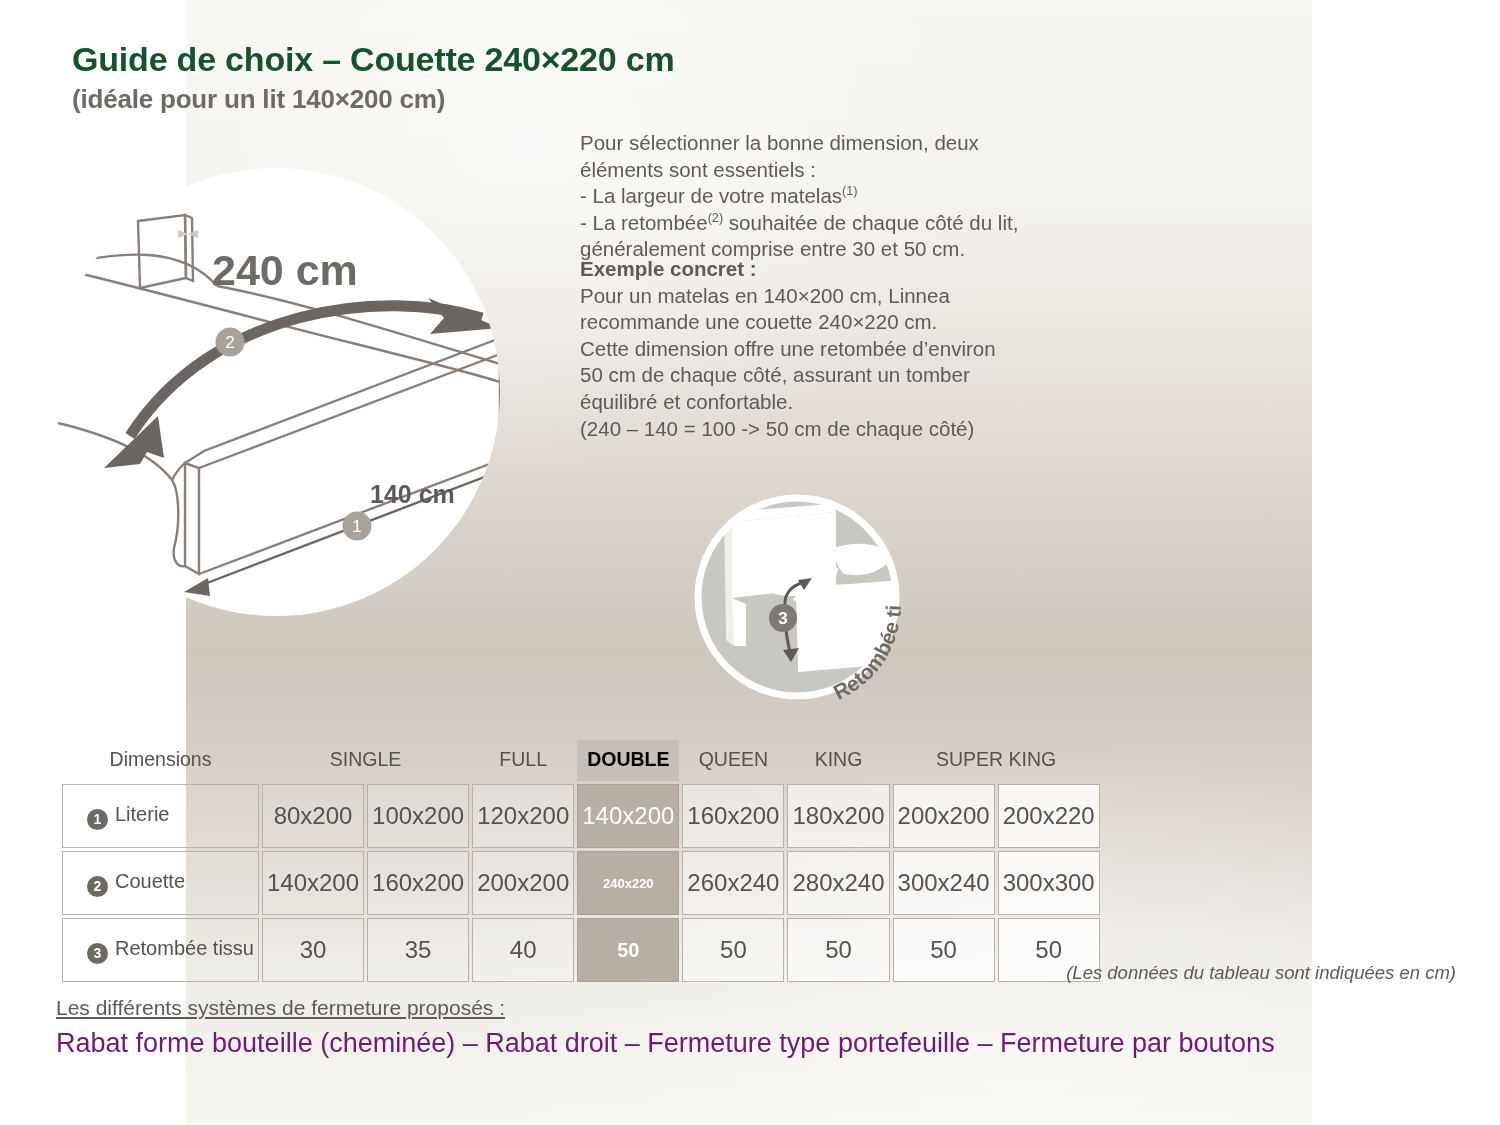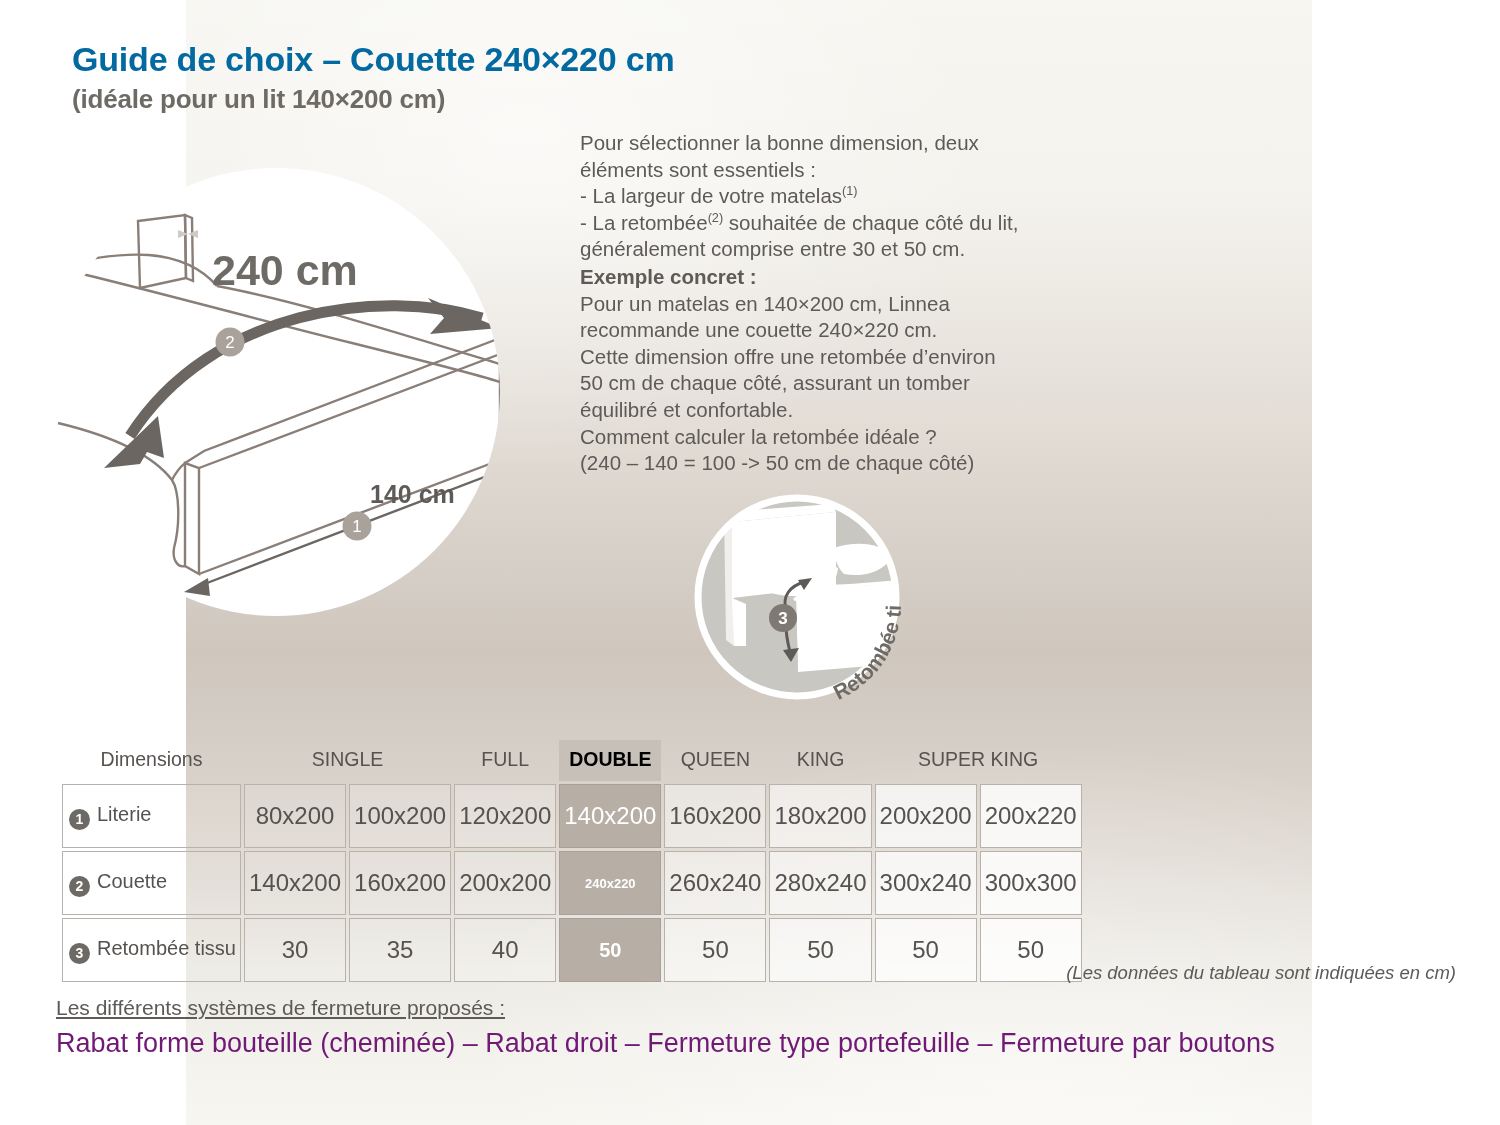--- a/index.html
+++ b/index.html
@@ -37,36 +37,36 @@
     content:"";position:absolute;inset:0;
     background:radial-gradient(ellipse 70% 50% at 30% 12%, rgba(255,255,255,.55), rgba(255,255,255,0) 60%),
                radial-gradient(ellipse 80% 45% at 75% 95%, rgba(255,255,255,.45), rgba(255,255,255,0) 65%);
     pointer-events:none;
   }
   #content{position:absolute;inset:0;z-index:3;}
 
   
   #title{
     position:absolute;left:72px;top:42px;width:760px;
-    font-size:34px;font-weight:bold;color:#0369a1;
+    font-size:34px;font-weight:bold;color:#14532d;
     letter-spacing:-0.2px;line-height:1.02;
   }
   #subtitle{
     position:absolute;left:72px;top:84px;width:760px;
     font-size:26px;font-weight:bold;color:#6e6a66;
     letter-spacing:-0.2px;
   }
 
   
   .rtext{
     position:absolute;left:580px;width:500px;
     color:#5d5a57;font-size:20.5px;line-height:26.6px;
   }
   #intro{top:130px;}
-  #example{top:264px;}
+  #example{top:256px;}
   .bold{font-weight:bold;}
   sup{font-size:.62em;vertical-align:super;line-height:0;}
 
   
   #bigcircle{
     position:absolute;left:52px;top:168px;width:448px;height:448px;
   }
   #bigcircle .disc{
     position:absolute;inset:0;border-radius:50%;
     background:#ffffff;
@@ -99,21 +99,21 @@
   thead th.hl{
     background:#c7c0b8;color:#000000;font-weight:bold;
   }
   tbody td{
     background:rgba(255,255,255,0.30);
     border:1px solid #b9b2aa;
     padding:13px 4px;
     height:36px;
   }
   tbody td.rowlabel{
-    text-align:left;padding-left:6px;font-size:20px;margin-top:16px;
+    text-align:left;padding-left:24px;font-size:20px;margin-top:16px;
   }
   tbody td.hl{
     background:#b7aea5;color:#ffffff;border-color:#aaa099;
   }
   tbody tr.r2 td.hl{font-weight:bold;font-size:13px;}
   tbody tr.r3 td.hl{font-weight:bold;font-size:20px;}
   
   .c1{background:rgba(255,255,255,.10);}
   .c2{background:rgba(255,255,255,.16);}
   .c3{background:rgba(255,255,255,.24);}
@@ -164,21 +164,20 @@
       <div>généralement comprise entre 30 et 50 cm.</div>
     </div>
 
     <div class="rtext" id="example">
       <div class="bold">Exemple concret :</div>
       <div>Pour un matelas en 140×200 cm, Linnea</div>
       <div>recommande une couette 240×220 cm.</div>
       <div>Cette dimension offre une retombée d’environ</div>
       <div>50 cm de chaque côté, assurant un tomber</div>
       <div>équilibré et confortable.</div>
-      <div>Comment calculer la retombée idéale ?</div>
       <div>(240 – 140 = 100  -&gt; 50 cm de chaque côté)</div>
     </div>
 
     <div id="bigcircle">
       <div class="disc"></div>
       <svg id="bigsvg" viewBox="0 0 448 448">
         <defs>
           <clipPath id="clipBig">
               <circle cx="224" cy="224" r="224"></circle>
             </clipPath>

